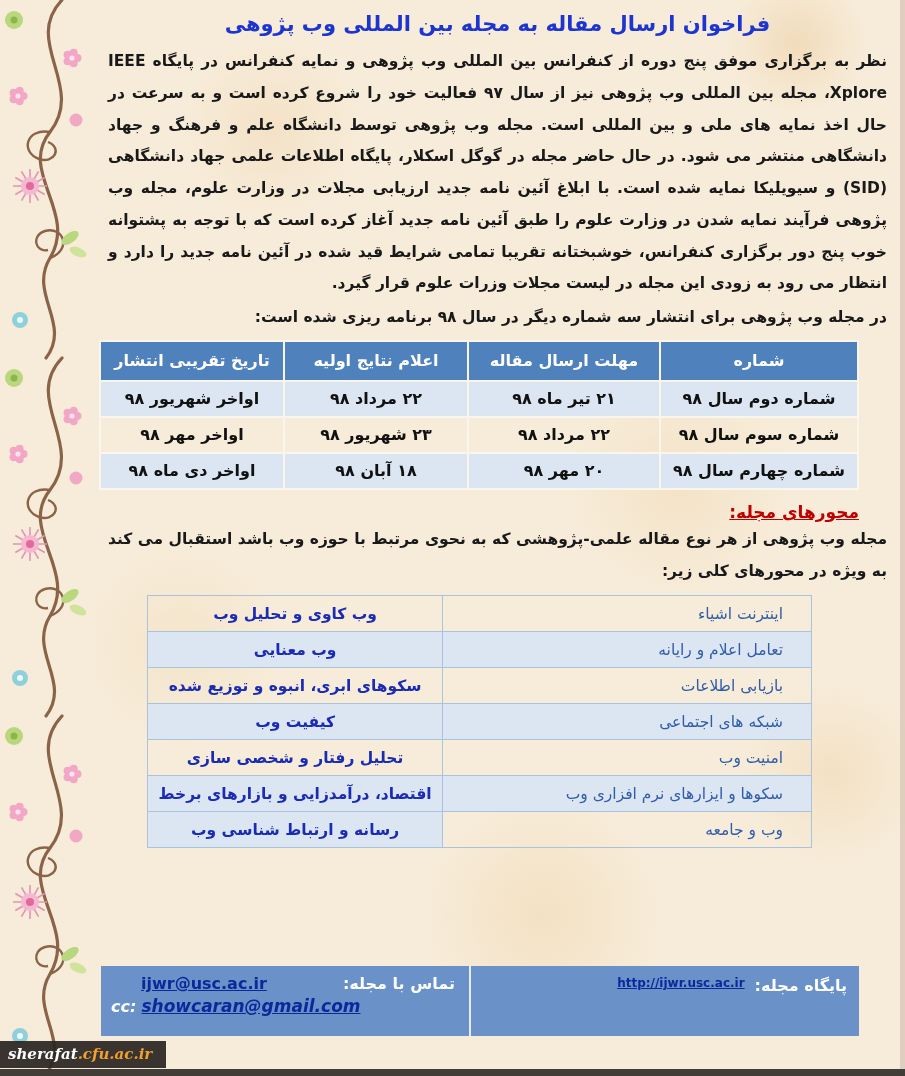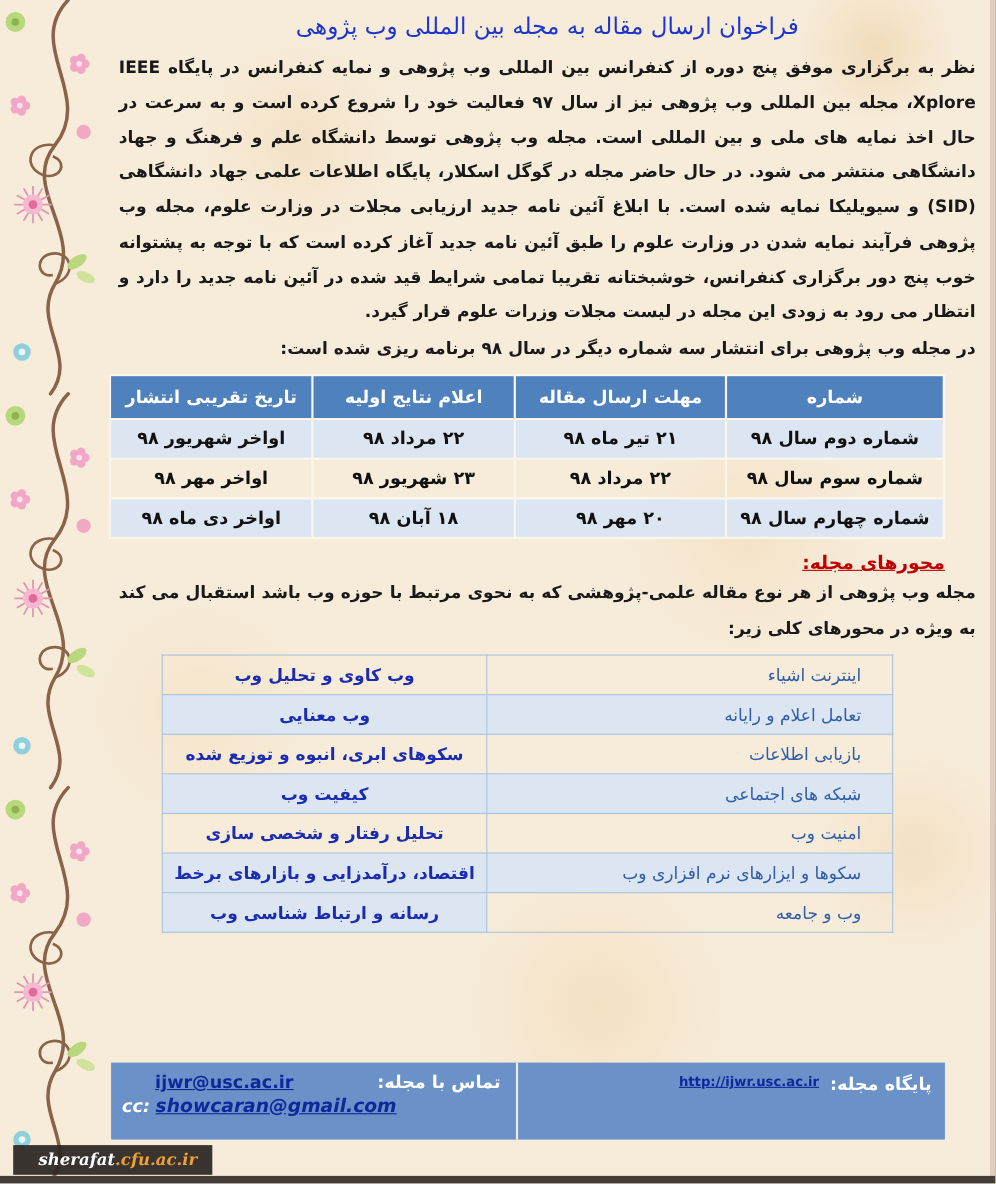--- a/index.html
+++ b/index.html
@@ -23,21 +23,21 @@
 
   .content {
     position:relative; margin-left:92px; height:100%;
     padding:12px 18px 40px 16px;
     display:flex; flex-direction:column;
   }
   .content > * { flex:0 0 auto; }
   .spacer { flex:1 1 auto; min-height:0; }
 
   h1.title {
-    text-align:center; color:#1d35d0; font-size:21px; font-weight:normal;
+    text-align:center; color:#1d35d0; font-size:21px; font-weight:bold;
     margin-bottom:10px; letter-spacing:0;
   }
 
   p.body-text {
     font-size:15.5px; font-weight:bold; color:#191919;
     line-height:2.05; text-align:justify;
   }
   p.schedule-intro { margin-top:2px; }
 
   table.schedule { border-collapse:collapse; width:758px; margin:6px 28px 0 0; table-layout:fixed; }
@@ -86,22 +86,22 @@
     direction:ltr; unicode-bidi:embed; cursor:pointer;
   }
   a.site-link { font-size:12px;text-align:right; }
   .cell-mail { flex:1 1 auto; padding:8px 14px 4px 10px; }
   .mail-line1 { display:flex; justify-content:space-between; align-items:flex-start; }
   a.mail-link { font-size:16px; margin-left:30px; }
   .mail-line2 { direction:ltr; text-align:left; margin-top:3px;font-style:italic; }
   a.cc-link { font-size:17px; }
 
   .watermark {
-    position:absolute; left:12px; bottom:8px; z-index:5;
-    background:rgba(42,38,34,.93); padding:4px 14px 5px 23px;
+    position:absolute; left:0; bottom:8px; z-index:5;
+    background:rgba(42,38,34,.93); padding:4px 14px 5px 8px;
     font-family:"DejaVu Serif", serif; font-style:italic; font-weight:bold; font-size:15px;
     direction:ltr;
   }
   .wm-site   { color:#ffffff; }
   .wm-domain { color:#f0a030; }
 
   .bottom-strip { position:absolute; left:0; bottom:0; width:100%; height:7px; background:#423d37; z-index:4; }
   .right-strip  { position:absolute; right:0; top:0; width:5px; height:100%; background:rgba(196,170,162,.45); }
 </style>
 </head>

